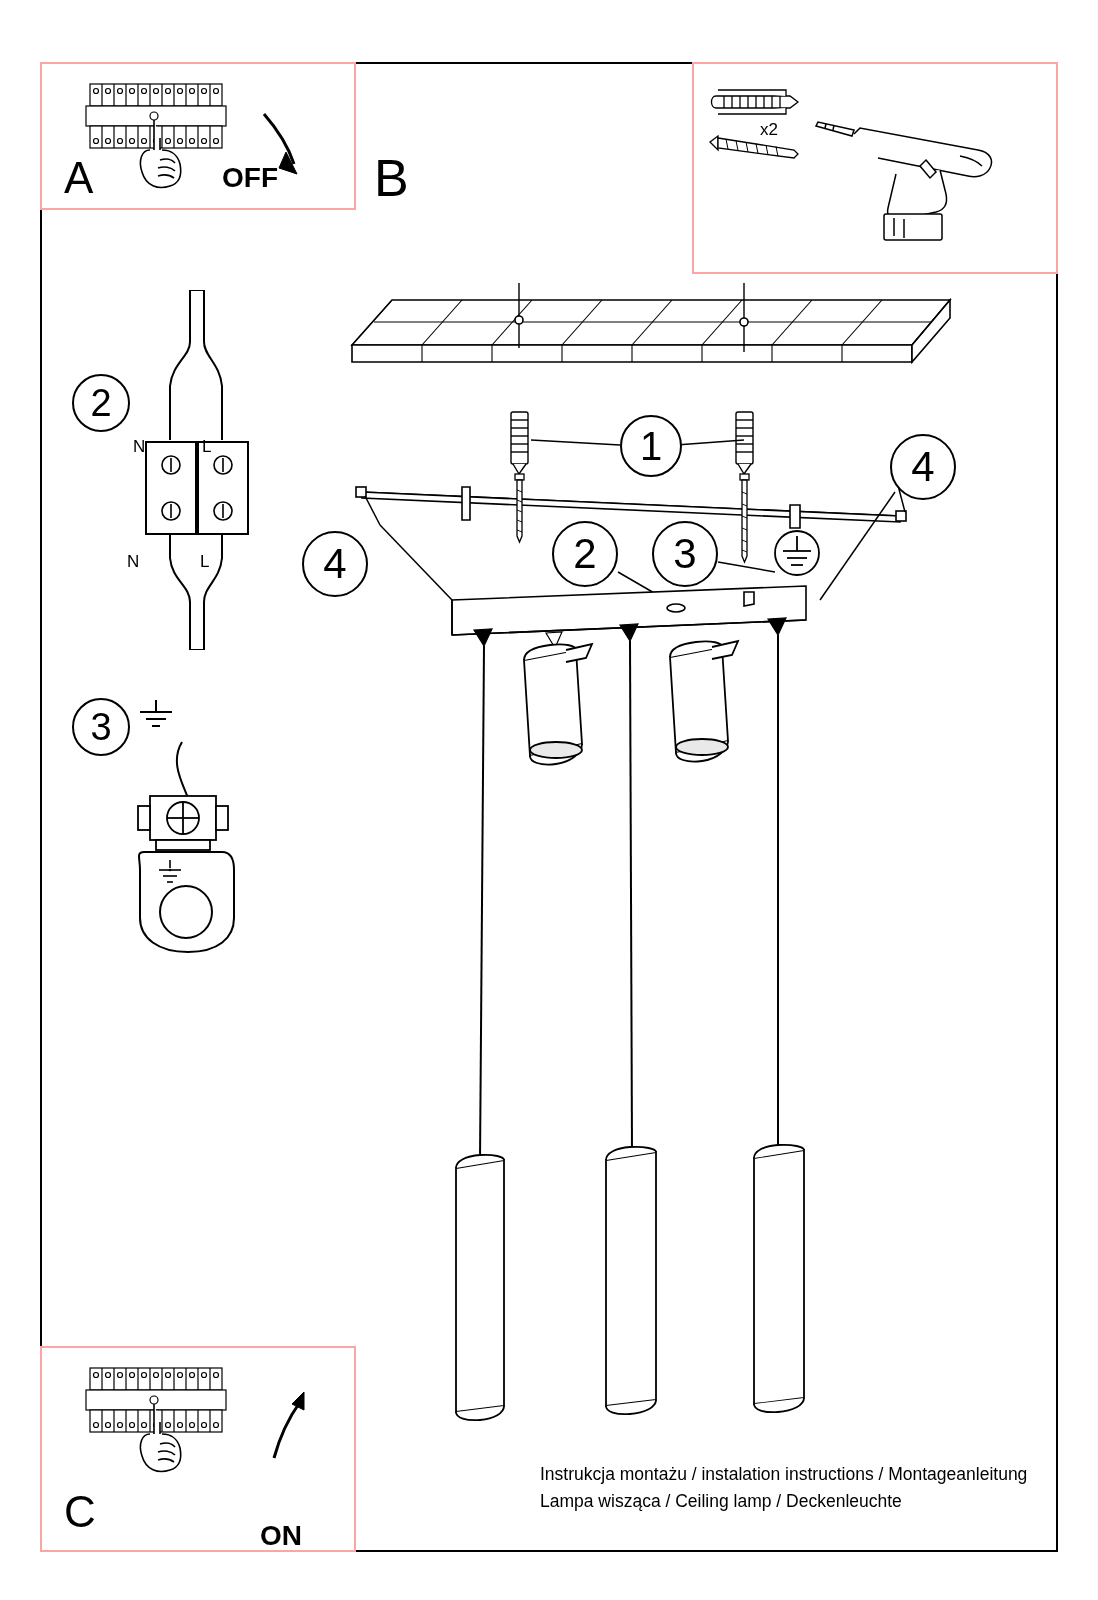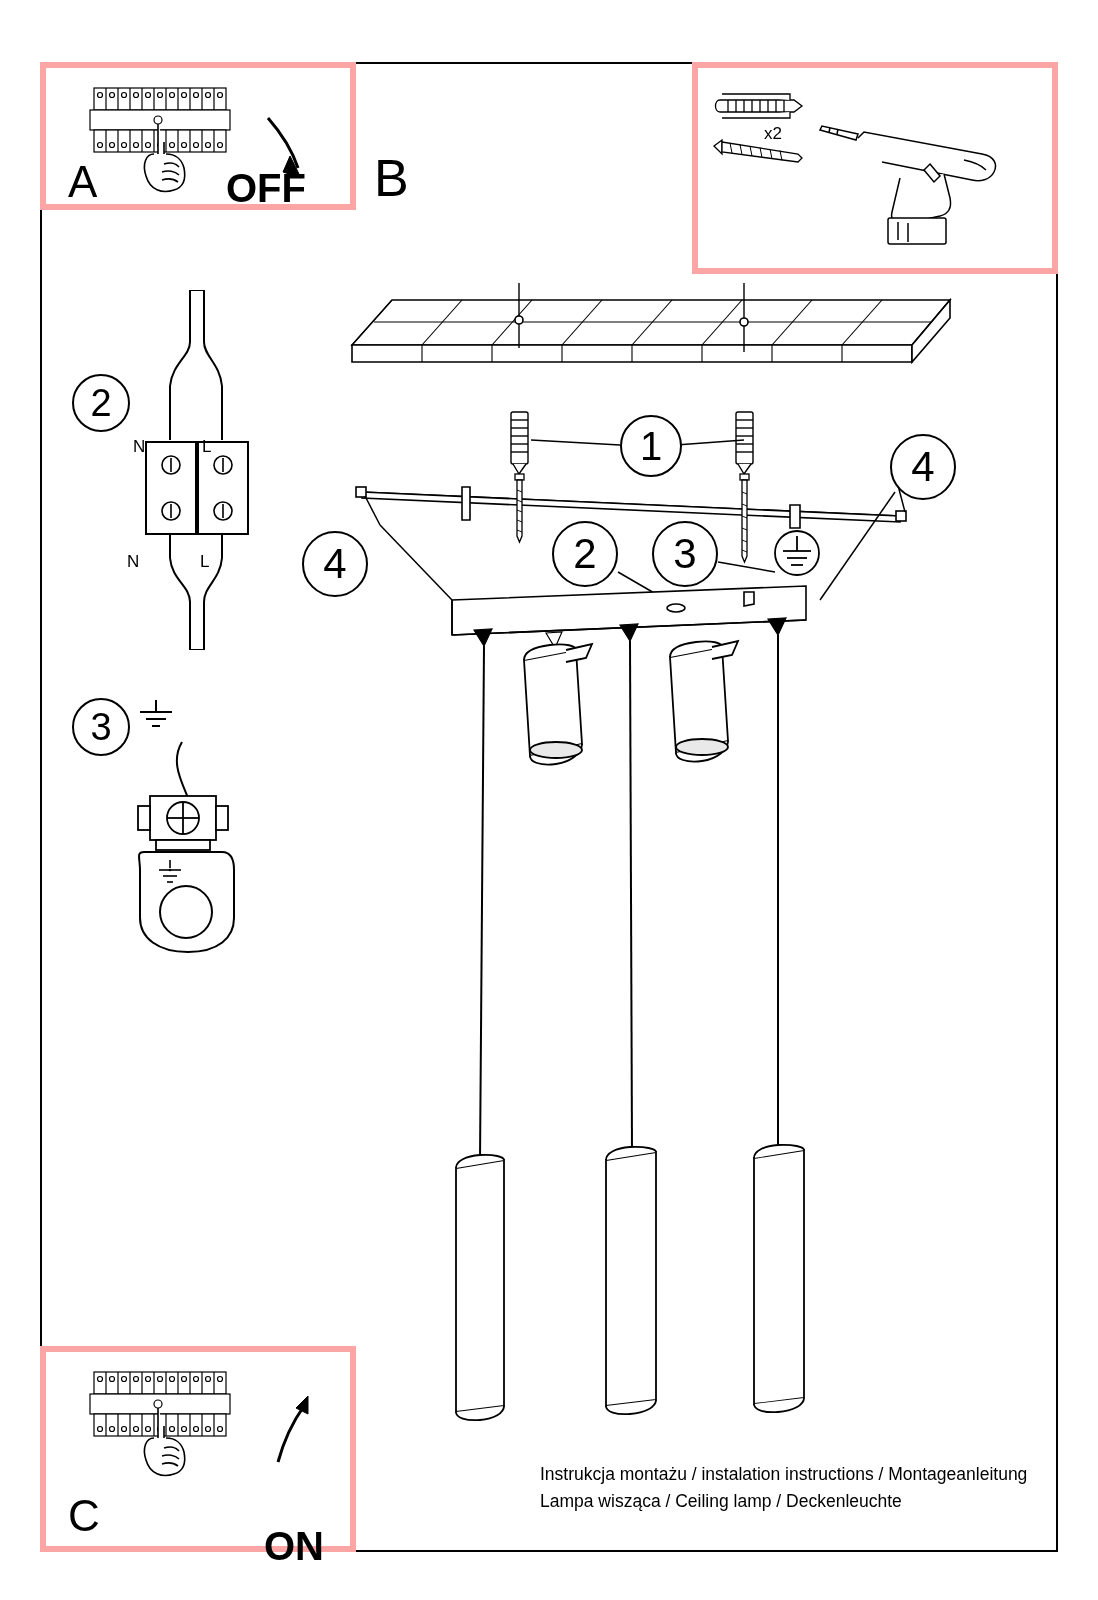--- a/index.html
+++ b/index.html
@@ -22,33 +22,33 @@
     position: absolute;
     left: 40px;
     top: 62px;
     width: 1018px;
     height: 1490px;
     border: 2px solid #000;
     box-sizing: border-box;
   }
   .box {
     position: absolute;
-    border: 6px solid #fca5a5;
+    border: 2px solid #fca5a5;
     box-sizing: border-box;
     background: #fff;
   }
   .step-letter {
     position: absolute;
     font-size: 44px;
     line-height: 1;
     font-family: "Liberation Sans", sans-serif;
   }
   .word {
     position: absolute;
-    font-size: 40px;
+    font-size: 28px;
     font-weight: bold;
     line-height: 1;
   }
   .circnum {
     position: absolute;
     width: 58px;
     height: 58px;
     border: 2.5px solid #000;
     border-radius: 50%;
     box-sizing: border-box;

